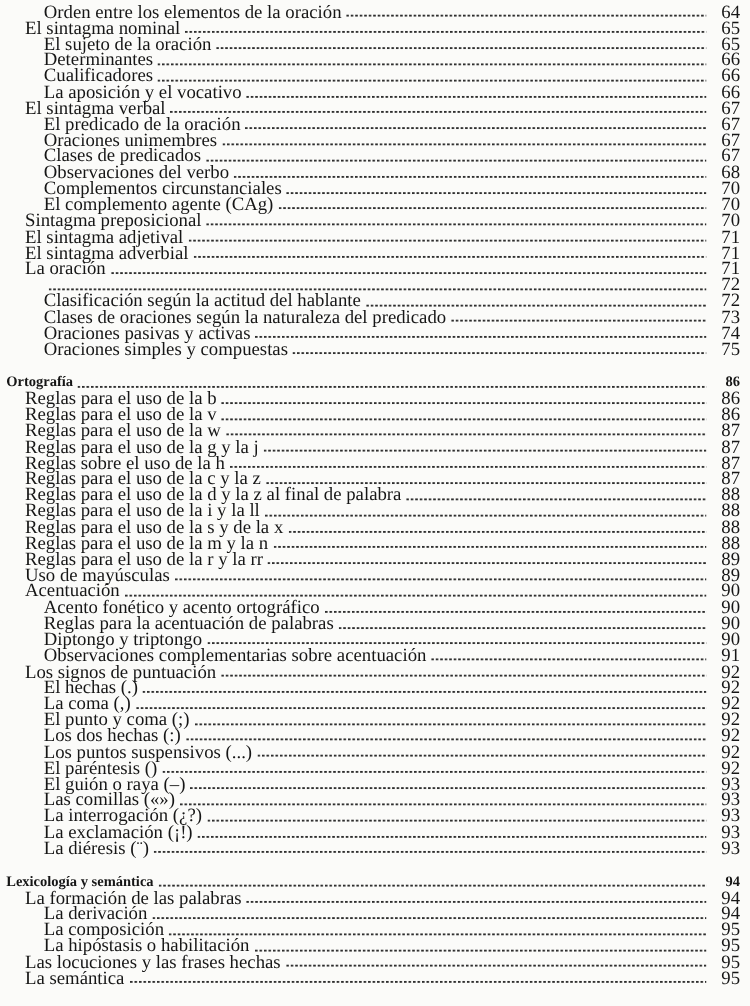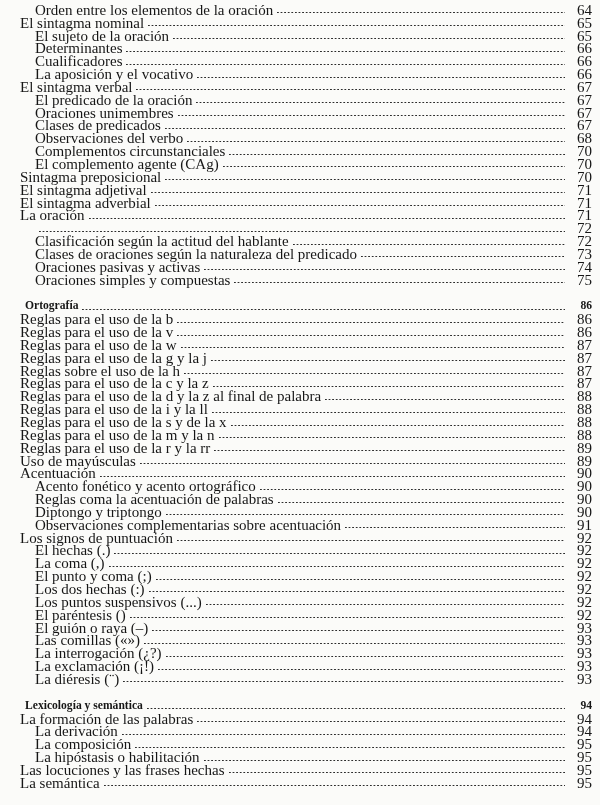--- a/index.html
+++ b/index.html
@@ -21,21 +21,21 @@
     padding: 3px 8px 0 4px;
   }
   .row {
     display: flex;
     align-items: flex-end;
     height: 12.85px;
     font-size: 15px;
     line-height: 12px;
     white-space: nowrap;
   }
-  .row.gap { margin-top: 14px; margin-left: 20px; }
+  .row.gap { margin-top: 14px; }
   .row.head { font-weight: bold; font-size: 11.6px; }
   .lvl0 { padding-left: 1px; }
   .lvl1 { padding-left: 16px; }
   .lvl2 { padding-left: 31px; }
   .title { flex: 0 0 auto; }
   .dots {
     flex: 1 1 auto;
     min-width: 8px;
     align-self: flex-end;
     height: 3px;
@@ -234,21 +234,21 @@
     <span class="title">Acentuación</span>
     <span class="dots"></span>
     <span class="page">90</span>
   </div>
       <div class="row lvl2">
     <span class="title">Acento fonético y acento ortográfico</span>
     <span class="dots"></span>
     <span class="page">90</span>
   </div>
       <div class="row lvl2">
-    <span class="title">Reglas coma la acentuación de palabras</span>
+    <span class="title">Reglas para la acentuación de palabras</span>
     <span class="dots"></span>
     <span class="page">90</span>
   </div>
       <div class="row lvl2">
     <span class="title">Diptongo y triptongo</span>
     <span class="dots"></span>
     <span class="page">90</span>
   </div>
       <div class="row lvl2">
     <span class="title">Observaciones complementarias sobre acentuación</span>

